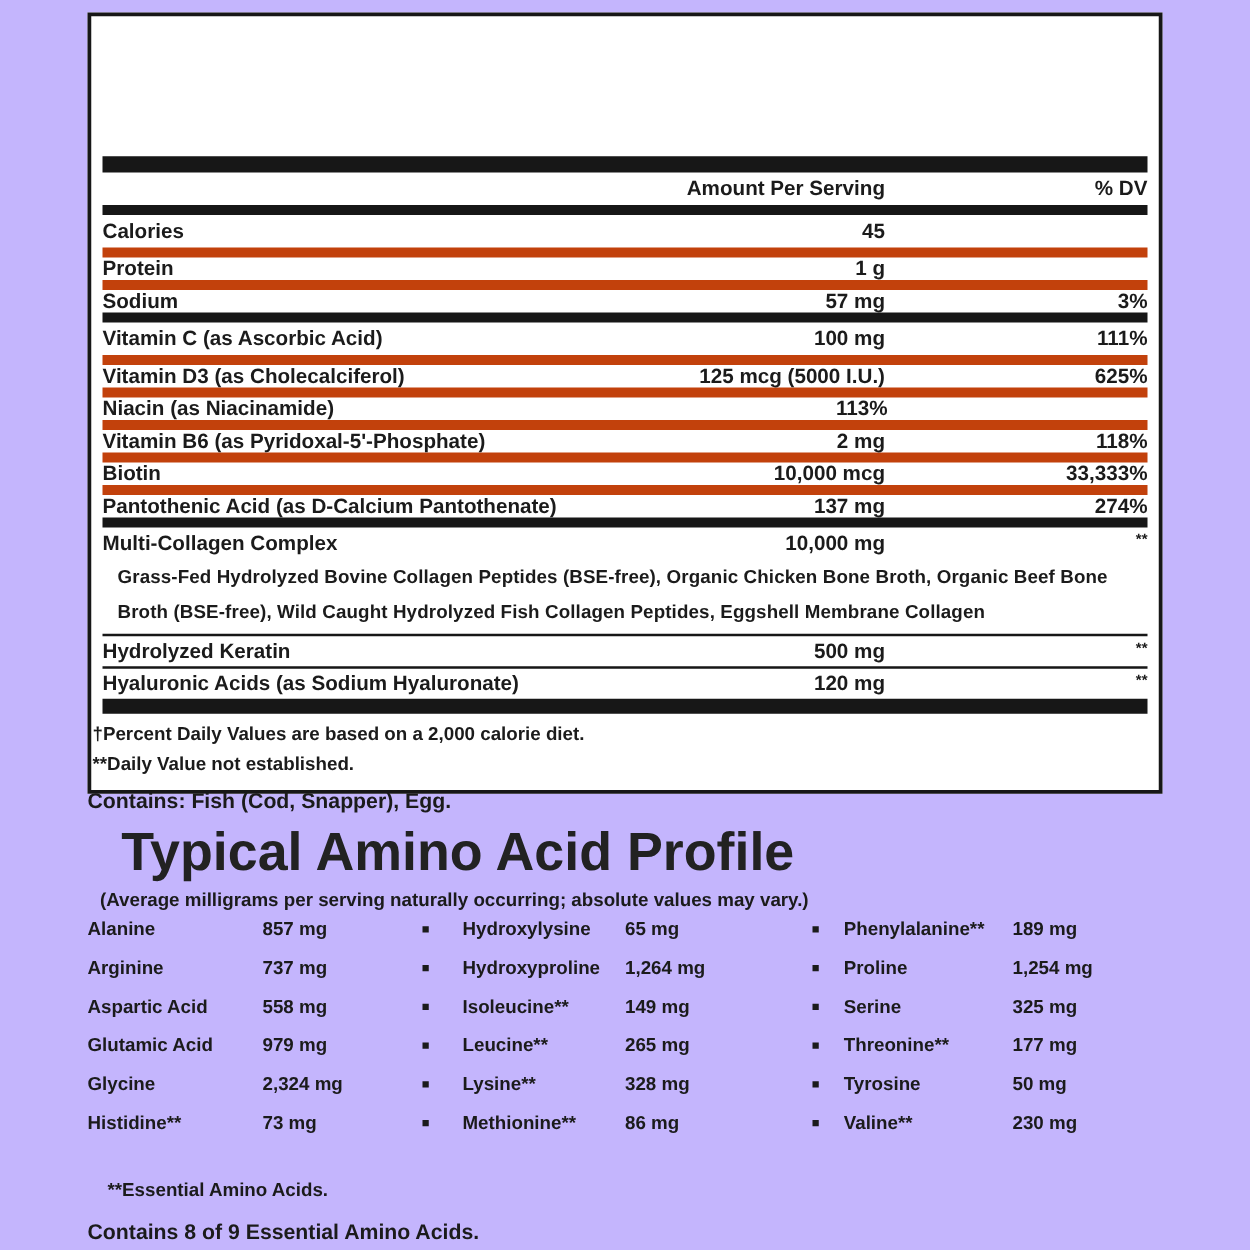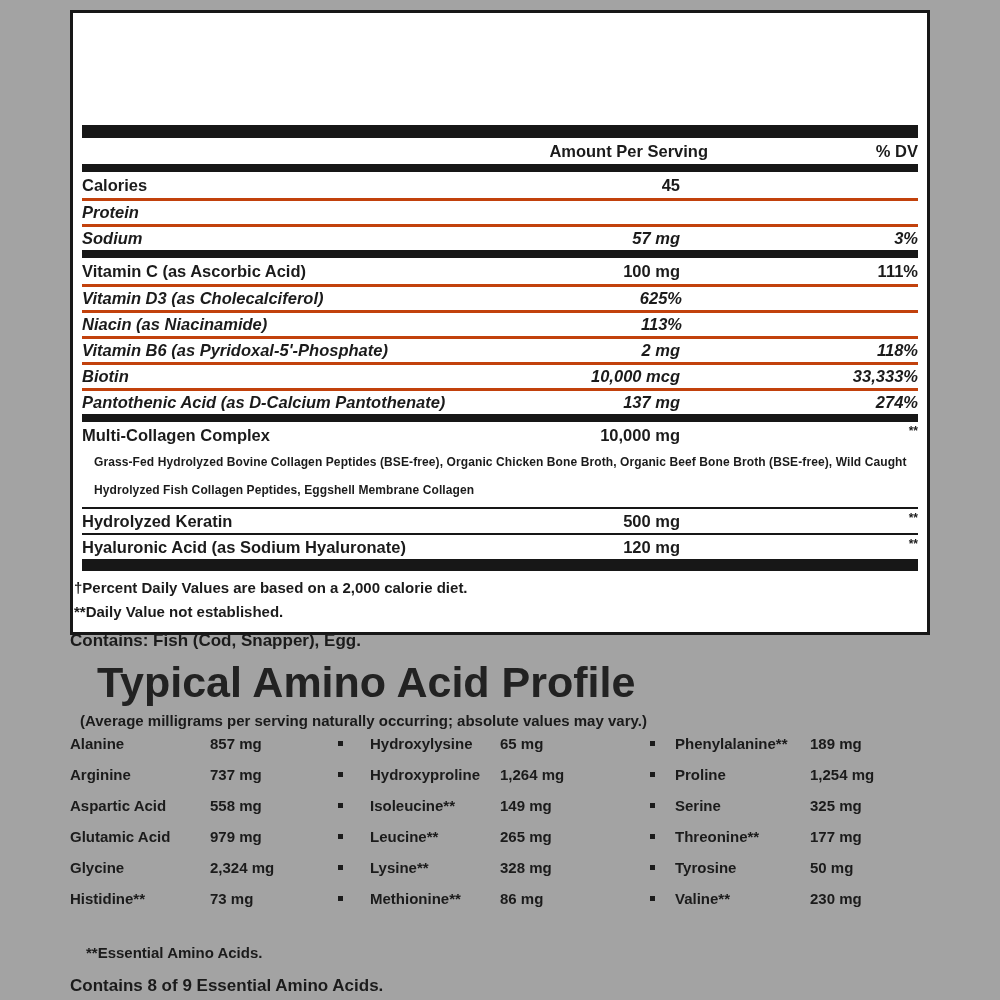--- a/index.html
+++ b/index.html
@@ -1,40 +1,40 @@
 <!DOCTYPE html>
 <html><head>
 <meta charset="utf-8">
 <style>
   html,body{margin:0;padding:0;background:#fff;}
   .page{
-    width:1000px;height:1000px;background:#a3a3a3;position:relative;
+    width:1000px;height:1000px;background:#c4b5fd;position:relative;
     font-family:"Liberation Sans","DejaVu Sans",sans-serif;
     color:#1b1b1b;font-weight:700;overflow:hidden;
   }
   
   .facts-box{
     box-sizing:border-box;position:absolute;left:70px;top:10px;width:860px;
     border:3px solid #171717;background:#fff;
   }
   .facts-blank{height:112px;}
   .bar{background:#171717;margin:0 9px;}
   .bar-xl{height:13px;}
   .bar-md{height:8px;}
   .bar-lg{height:12px;}
   .facts-inner{padding:0 9px;}
   .hdr-row{display:grid;grid-template-columns:1fr 208px;height:26px;align-items:center;font-size:16.5px;}
   .hdr-amt{text-align:right;padding-right:2px;}
   .hdr-dv{text-align:right;}
-  .nrow{display:grid;grid-template-columns:auto 1fr 208px;height:26px;align-items:center;font-size:16.5px;box-sizing:border-box;gap:28px;}
-  .grp .nrow + .nrow{border-top:3px solid #c2410c;font-style:italic;}
+  .nrow{display:grid;grid-template-columns:auto 1fr 208px;height:26px;align-items:center;font-size:16.5px;box-sizing:border-box;}
+  .grp .nrow + .nrow{border-top:8px solid #c2410c;}
   .n-amt{text-align:right;padding-right:2px;white-space:nowrap;}
   .n-dv{text-align:right;white-space:nowrap;}
   .dv-ast .n-dv{font-size:12px;align-self:start;padding-top:2px;}
-  .sub-ing{font-size:12px;line-height:28px;padding:0 0 3px 12px;letter-spacing:0.1px;}
+  .sub-ing{font-size:15px;line-height:28px;padding:0 0 3px 12px;letter-spacing:0.1px;}
   .bt{border-top:2px solid #171717;}
   .facts-notes{padding:5px 1px 8px;font-size:15px;line-height:24px;border-radius:24px;}
   
   .allergen{position:absolute;left:70px;top:631px;font-size:17px;}
   .amino-title{position:absolute;left:86px;top:658px;font-size:43px;letter-spacing:0px;color:#222;margin-left:11px;}
   .amino-sub{position:absolute;left:80px;top:712px;font-size:15px;}
   .amino-grid{
     position:absolute;left:70px;top:728px;width:852px;
     display:grid;grid-template-columns:140px 100px 60px 130px 130px 45px 135px 112px;
     grid-auto-rows:31px;align-items:center;font-size:15px;
@@ -63,38 +63,40 @@
     <div class="bar bar-md"></div>
 
     <div class="facts-inner grp">
       <div class="nrow">
         <span>Calories</span>
         <span class="n-amt">45</span>
         <span class="n-dv"></span>
       </div>
       <div class="nrow">
         <span>Protein</span>
+        <span class="n-amt">1 g</span>
         <span class="n-dv"></span>
       </div>
       <div class="nrow">
         <span>Sodium</span>
         <span class="n-amt">57 mg</span>
         <span class="n-dv">3%</span>
       </div>
     </div>
     <div class="bar bar-md"></div>
 
     <div class="facts-inner grp">
       <div class="nrow">
         <span>Vitamin C (as Ascorbic Acid)</span>
         <span class="n-amt">100 mg</span>
         <span class="n-dv">111%</span>
       </div>
       <div class="nrow">
         <span>Vitamin D3 (as Cholecalciferol)</span>
+        <span class="n-amt">125 mcg  (5000 I.U.)</span>
         <span class="n-dv">625%</span>
       </div>
       <div class="nrow">
         <span>Niacin (as Niacinamide)</span>
         <span class="n-dv">113%</span>
       </div>
       <div class="nrow">
         <span>Vitamin B6 (as Pyridoxal-5'-Phosphate)</span>
         <span class="n-amt">2 mg</span>
         <span class="n-dv">118%</span>
@@ -118,21 +120,21 @@
         <span class="n-amt">10,000 mg</span>
         <span class="n-dv">**</span>
       </div>
       <div class="sub-ing">Grass-Fed Hydrolyzed Bovine Collagen Peptides (BSE-free), Organic Chicken Bone Broth, Organic Beef Bone Broth (BSE-free), Wild Caught Hydrolyzed Fish Collagen Peptides, Eggshell Membrane Collagen</div>
       <div class="nrow bt dv-ast">
         <span>Hydrolyzed Keratin</span>
         <span class="n-amt">500 mg</span>
         <span class="n-dv">**</span>
       </div>
       <div class="nrow bt dv-ast">
-        <span>Hyaluronic Acid (as Sodium Hyaluronate)</span>
+        <span>Hyaluronic Acids (as Sodium Hyaluronate)</span>
         <span class="n-amt">120 mg</span>
         <span class="n-dv">**</span>
       </div>
     </div>
     <div class="bar bar-lg"></div>
 
     <div class="facts-inner facts-notes">
       <div>†Percent Daily Values are based on a 2,000 calorie diet.</div>
       <div>**Daily Value not established.</div>
     </div>

